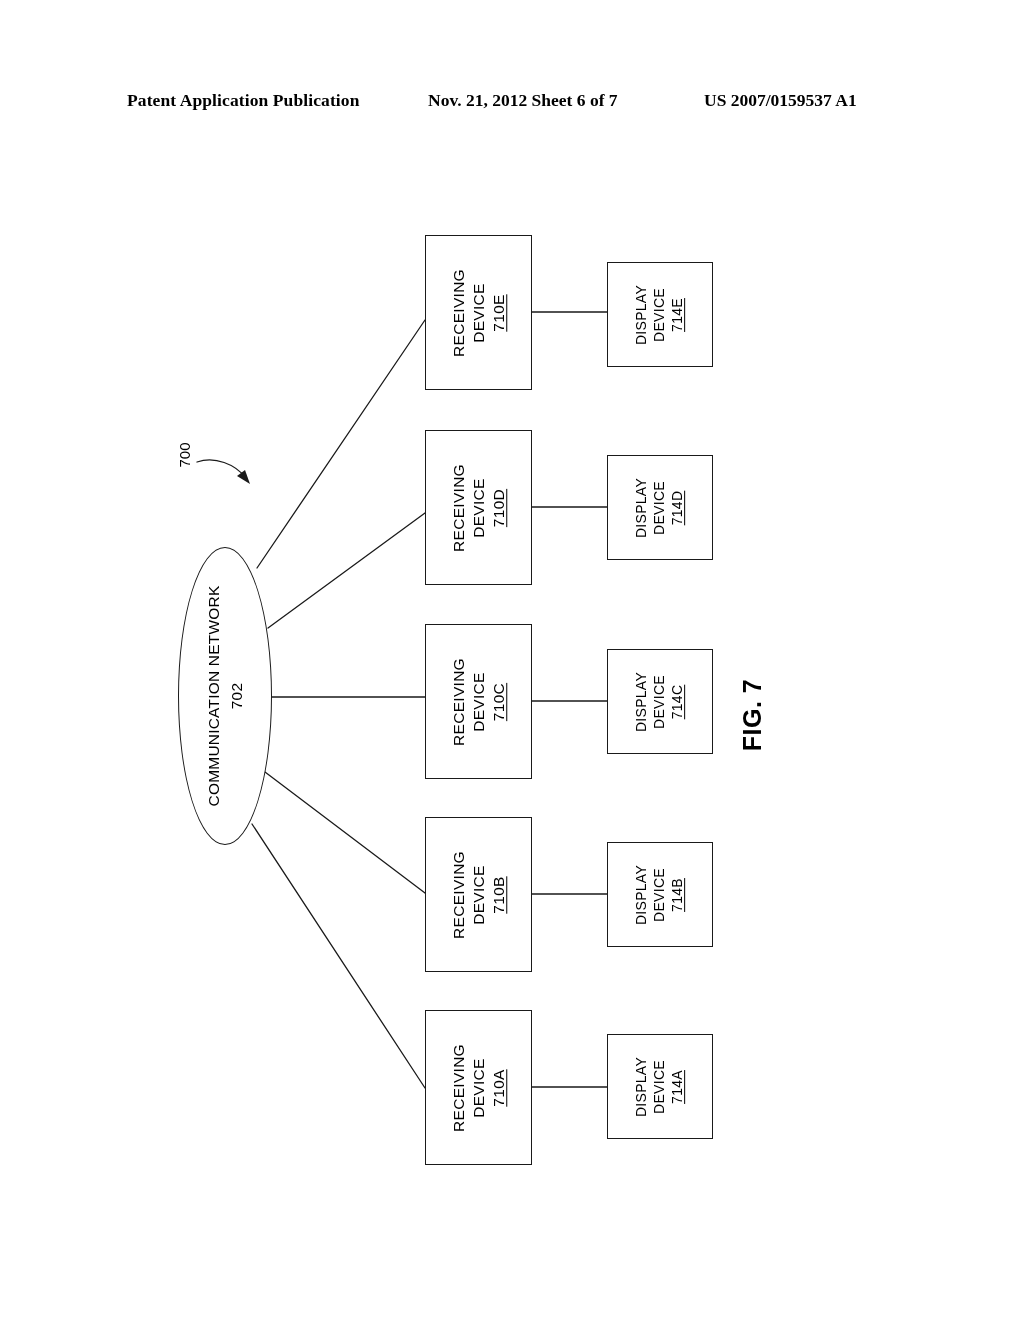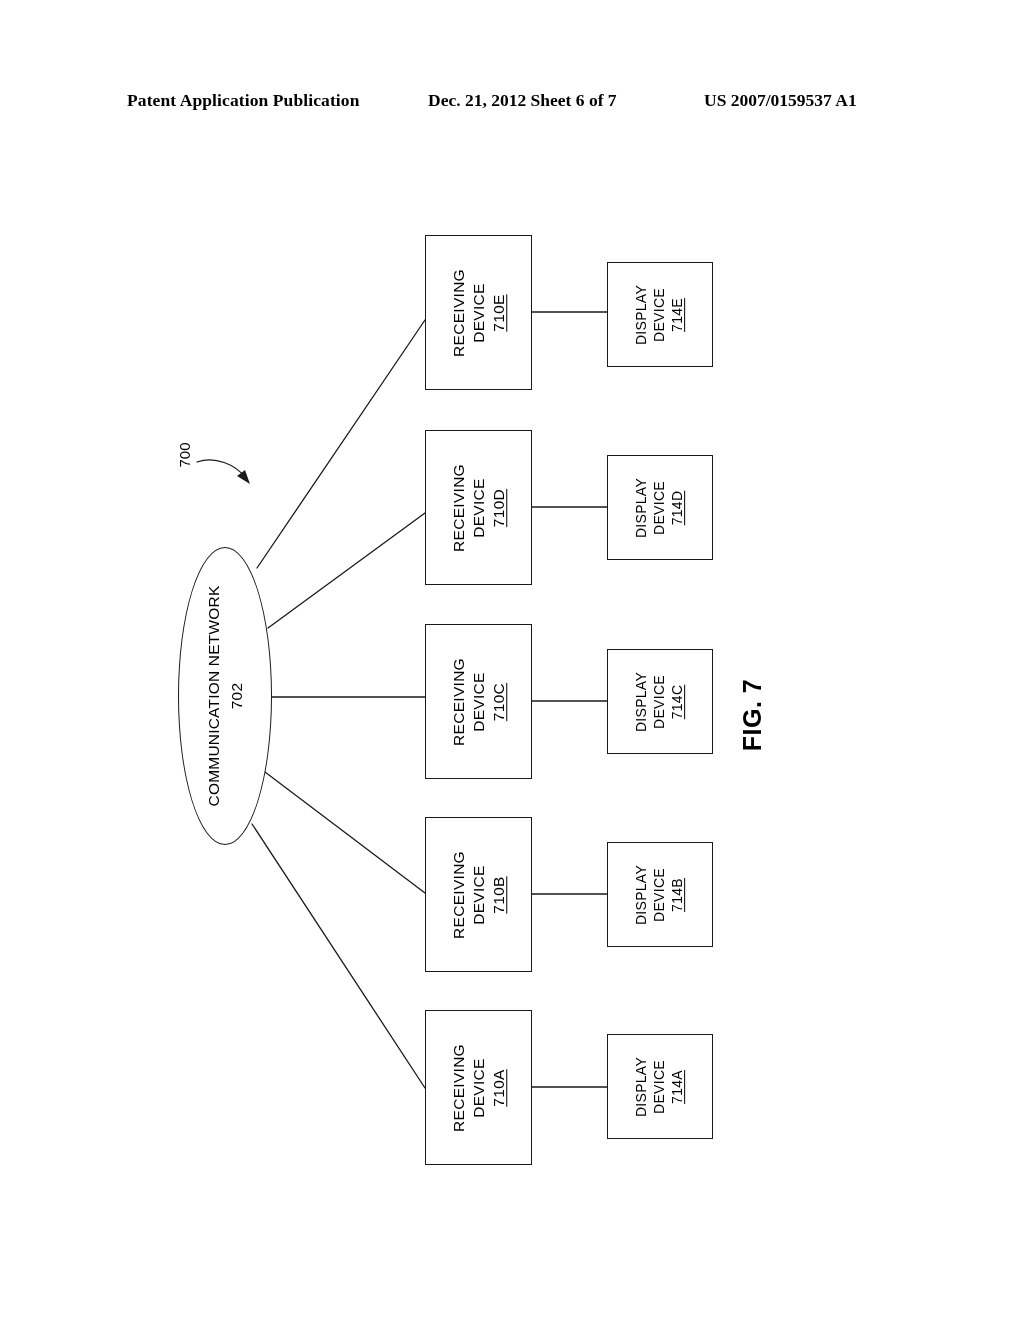--- a/index.html
+++ b/index.html
@@ -140,21 +140,21 @@
     color: #000;
   }
 </style>
 </head>
 <body>
 
 <div id="page">
 
   <div id="hdr">
     <span class="h-pub">Patent Application Publication</span>
-    <span class="h-date">Dec. 21, 2012  Sheet 6 of 7</span>
+    <span class="h-date">Nov. 21, 2012  Sheet 6 of 7</span>
     <span class="h-num">US 2007/0159537 A1</span>
   </div>
 
   <div id="diagram">
 
     <svg id="wires" viewBox="0 0 1024 1320" width="1024" height="1320" xmlns="http://www.w3.org/2000/svg">
       <g stroke="#1a1a1a" stroke-width="1.3" fill="none" stroke-linecap="round">
 
         <line x1="257" y1="568" x2="425" y2="320"></line>
 

